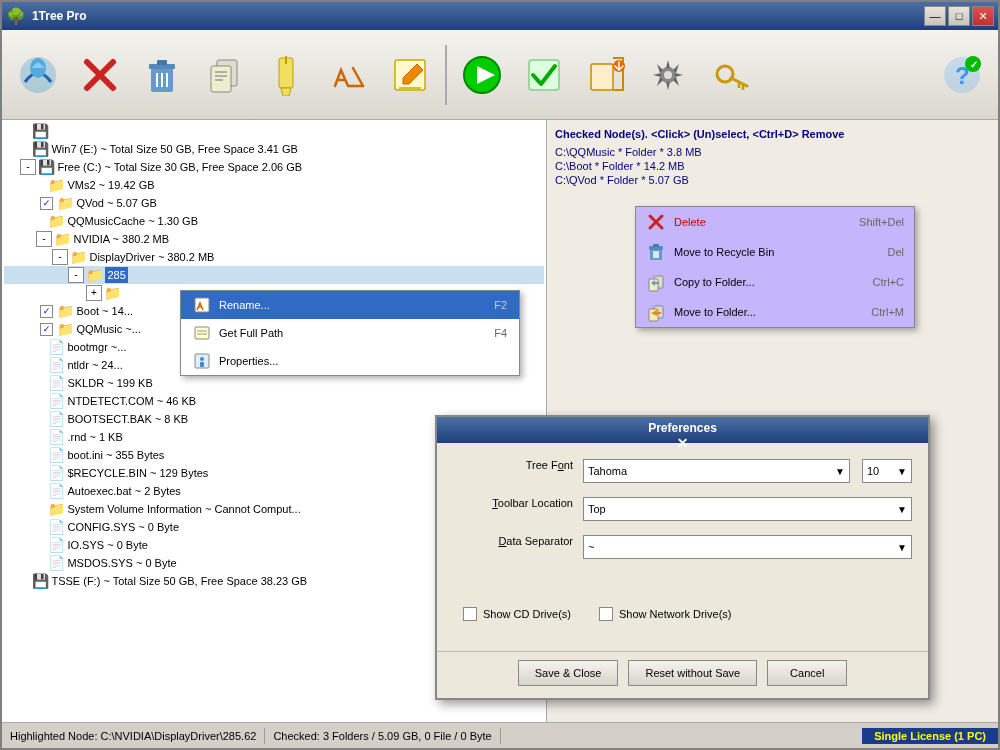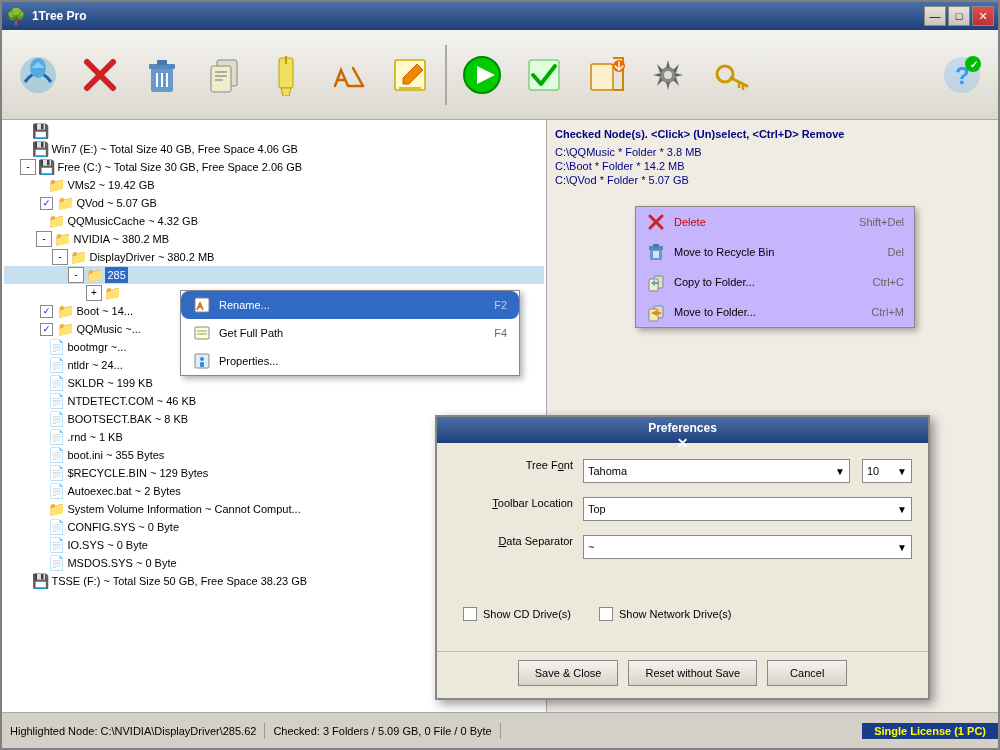--- a/index.html
+++ b/index.html
@@ -32,27 +32,27 @@
     .node-icon { font-size: 14px; margin: 0 2px; flex-shrink: 0; }
     .check-box { width: 13px; height: 13px; border: 1px solid #888; background: white; flex-shrink: 0; margin-right: 2px; display: inline-flex; align-items: center; justify-content: center; font-size: 9px; }
     .check-box.checked { color: #0000cc; }
 
     
     .info-panel { flex: 1; background: #f0ece4; padding: 8px; font-size: 11px; overflow: auto; }
     .info-title { color: #000080; font-weight: bold; margin-bottom: 6px; }
     .info-line { color: #000080; margin-bottom: 2px; }
 
     
-    .status-bar { height: 36px; background: #d4d0c8; border-top: 1px solid #aaa; display: flex; align-items: center; flex-shrink: 0; }
+    .status-bar { height: 26px; background: #d4d0c8; border-top: 1px solid #aaa; display: flex; align-items: center; flex-shrink: 0; }
     .status-seg { padding: 2px 8px; border-right: 1px solid #999; font-size: 11px; display: flex; align-items: center; }
     .status-seg.last { border-right: none; background: #1a3a8a; color: #ffff00; font-weight: bold; margin-left: auto; padding: 2px 12px; }
 
     
     .context-menu { position: absolute; background: white; border: 1px solid #888; box-shadow: 3px 3px 6px rgba(0,0,0,0.3); z-index: 100; font-size: 11px; min-width: 340px; top: 290px; left: 180px; }
-    .context-item { display: flex; align-items: center; padding: 4px 12px; gap: 8px; cursor: pointer; min-height: 28px; border-radius: 8px; }
+    .context-item { display: flex; align-items: center; padding: 4px 12px; gap: 8px; cursor: pointer; min-height: 28px; }
     .context-item.selected-item { background: #316ac5; color: white; }
     .context-icon { width: 18px; height: 18px; display: flex; align-items: center; justify-content: center; font-size: 14px; }
     .context-label { flex: 1; }
     .context-shortcut { color: #666; margin-left: 20px; }
 
     
     .right-context { position: absolute; top: 190px; left: 635px; background: #c4b5fd; border: 1px solid #888; box-shadow: 3px 3px 6px rgba(0,0,0,0.3); z-index: 100; min-width: 280px; font-size: 11px; margin-top: 16px; }
     .right-context-item { display: flex; align-items: center; padding: 5px 10px; gap: 8px; cursor: pointer; min-height: 30px; }
     .right-context-item.delete-item { color: #cc0000; }
     .rc-icon { width: 20px; height: 20px; display: flex; align-items: center; justify-content: center; font-size: 14px; }
@@ -238,21 +238,21 @@
       <div class="tree-item">
         <span class="indent"></span>
         <span style="width:10px"></span>
         <span class="node-icon">💾</span>
       </div>
 
       <div class="tree-item">
         <span class="indent"></span>
         <span style="width:10px"></span>
         <span class="node-icon">💾</span>
-        <span>Win7 (E:) ~ Total Size 40 GB, Free Space 4.06 GB</span>
+        <span>Win7 (E:) ~ Total Size 50 GB, Free Space 3.41 GB</span>
       </div>
 
       <div class="tree-item">
         <span class="indent"></span>
         <span class="expander">-</span>
         <span class="node-icon">💾</span>
         <span>Free (C:) ~ Total Size 30 GB, Free Space 2.06 GB</span>
       </div>
 
       <div class="tree-item">
@@ -270,21 +270,21 @@
         <span class="check-box checked">✓</span>
         <span class="node-icon">📁</span>
         <span>QVod ~ 5.07 GB</span>
       </div>
 
       <div class="tree-item">
         <span class="indent"></span>
           <span class="indent"></span>
         <span style="width:10px"></span>
         <span class="node-icon">📁</span>
-        <span>QQMusicCache ~ 4.32 GB</span>
+        <span>QQMusicCache ~ 1.30 GB</span>
       </div>
 
       <div class="tree-item">
         <span class="indent"></span>
           <span class="indent"></span>
         <span class="expander">-</span>
         <span class="node-icon">📁</span>
         <span>NVIDIA ~ 380.2 MB</span>
       </div>
 

